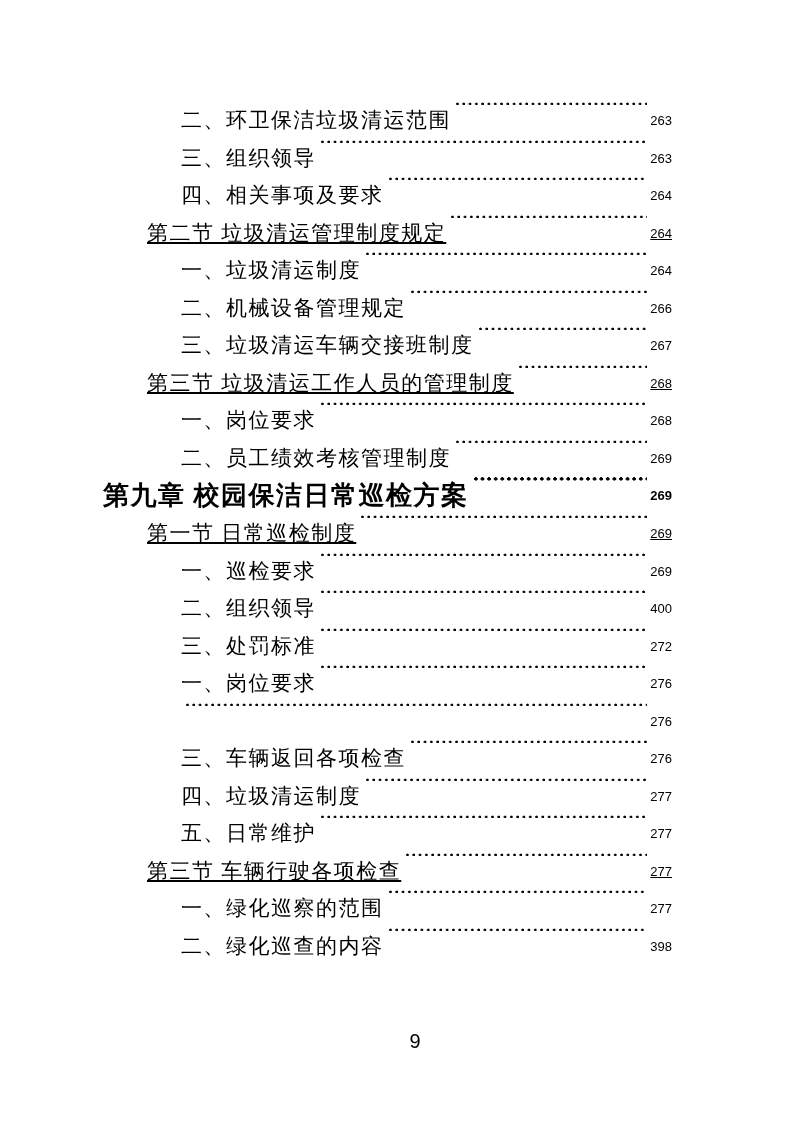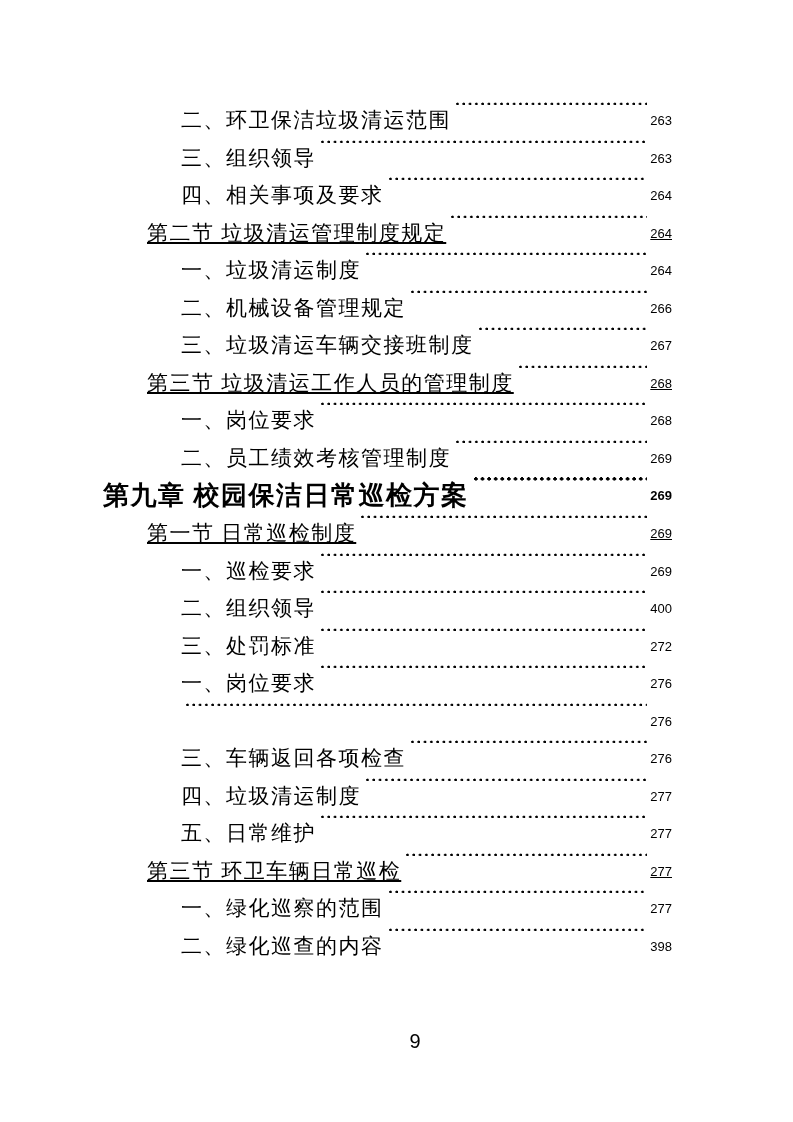--- a/index.html
+++ b/index.html
@@ -199,21 +199,21 @@
         <span class="toc-page">277</span>
       </div>
 
       <div class="toc-row" data-level="sub">
         <span class="toc-label">五、日常维护</span>
         <span class="toc-leader"></span>
         <span class="toc-page">277</span>
       </div>
 
       <div class="toc-row" data-level="section">
-        <span class="toc-label">第三节 环卫车辆日常巡检</span>
+        <span class="toc-label">第三节 车辆行驶各项检查</span>
         <span class="toc-leader"></span>
         <span class="toc-page">277</span>
       </div>
 
       <div class="toc-row" data-level="sub">
         <span class="toc-label">一、绿化巡察的范围</span>
         <span class="toc-leader"></span>
         <span class="toc-page">277</span>
       </div>
 

